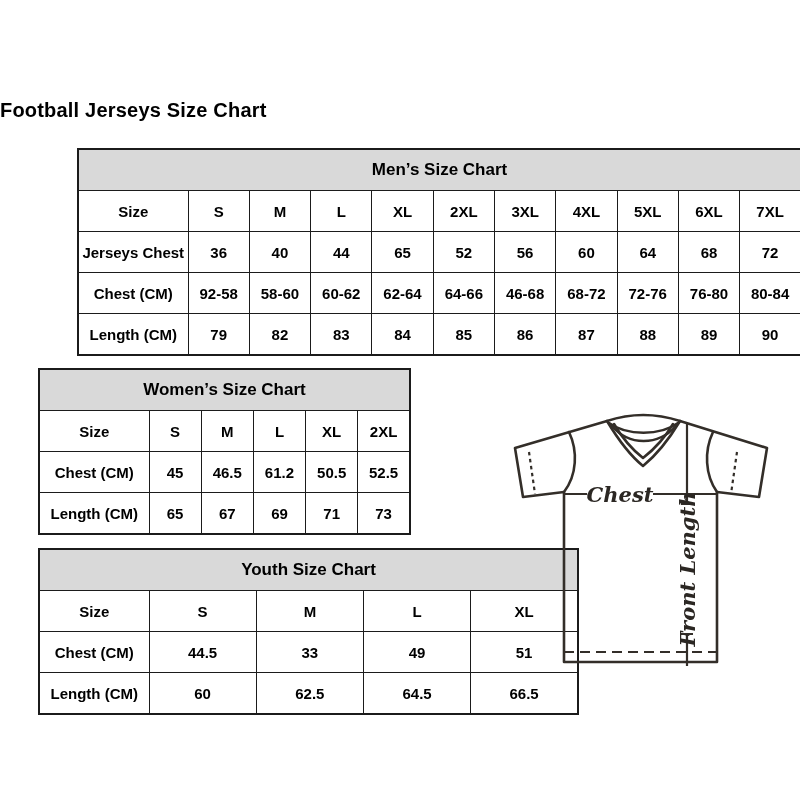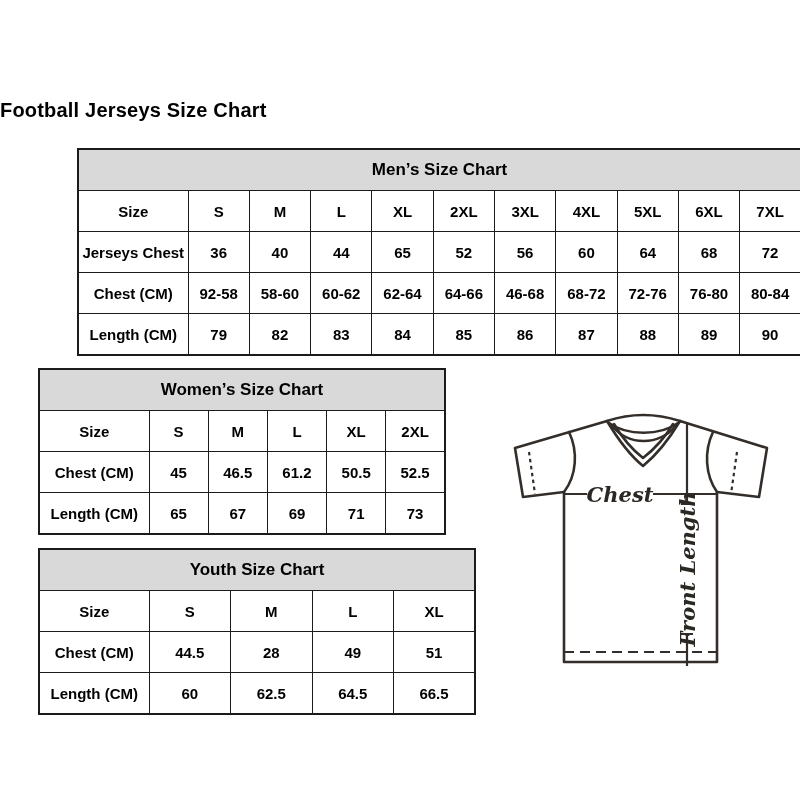--- a/index.html
+++ b/index.html
@@ -16,22 +16,22 @@
     border:2px solid #1b1b1b;
   }
   table.size-table th,table.size-table td{
     border:1.5px solid #1b1b1b;text-align:center;vertical-align:middle;
     font-weight:bold;font-size:15px;height:40px;padding:0 2px;overflow:hidden;
   }
   table.size-table th.title-cell{
     background:#d9d9d9;font-size:17px;height:40px;
   }
   #mens-table{left:38px;top:148px;width:725px;margin-left:39px;}
-  #womens-table{left:38px;top:368px;width:408px;}
-  #youth-table{left:38px;top:548px;width:438px;}
+  #womens-table{left:38px;top:368px;width:373px;}
+  #youth-table{left:38px;top:548px;width:541px;}
   .jersey-wrap{position:absolute;left:497px;top:393px;width:272px;height:285px;}
   .jersey-line{fill:none;stroke:#332e29;stroke-width:2.6;stroke-linejoin:round;stroke-linecap:round;}
   .jersey-thin{fill:none;stroke:#332e29;stroke-width:2.2;stroke-linecap:butt;}
   .jersey-label{
     font-family:"DejaVu Serif","Liberation Serif",serif;
     font-style:italic;font-weight:bold;font-size:21px;fill:#2b2723;
   }
 </style>
 </head>
 <body>
@@ -164,21 +164,21 @@
       <tr>
         <td>Size</td>
         <td>S</td>
         <td>M</td>
         <td>L</td>
         <td>XL</td>
       </tr>
       <tr>
         <td>Chest (CM)</td>
         <td>44.5</td>
-        <td>28</td>
+        <td>33</td>
         <td>49</td>
         <td>51</td>
       </tr>
       <tr>
         <td>Length (CM)</td>
         <td>60</td>
         <td>62.5</td>
         <td>64.5</td>
         <td>66.5</td>
       </tr>

